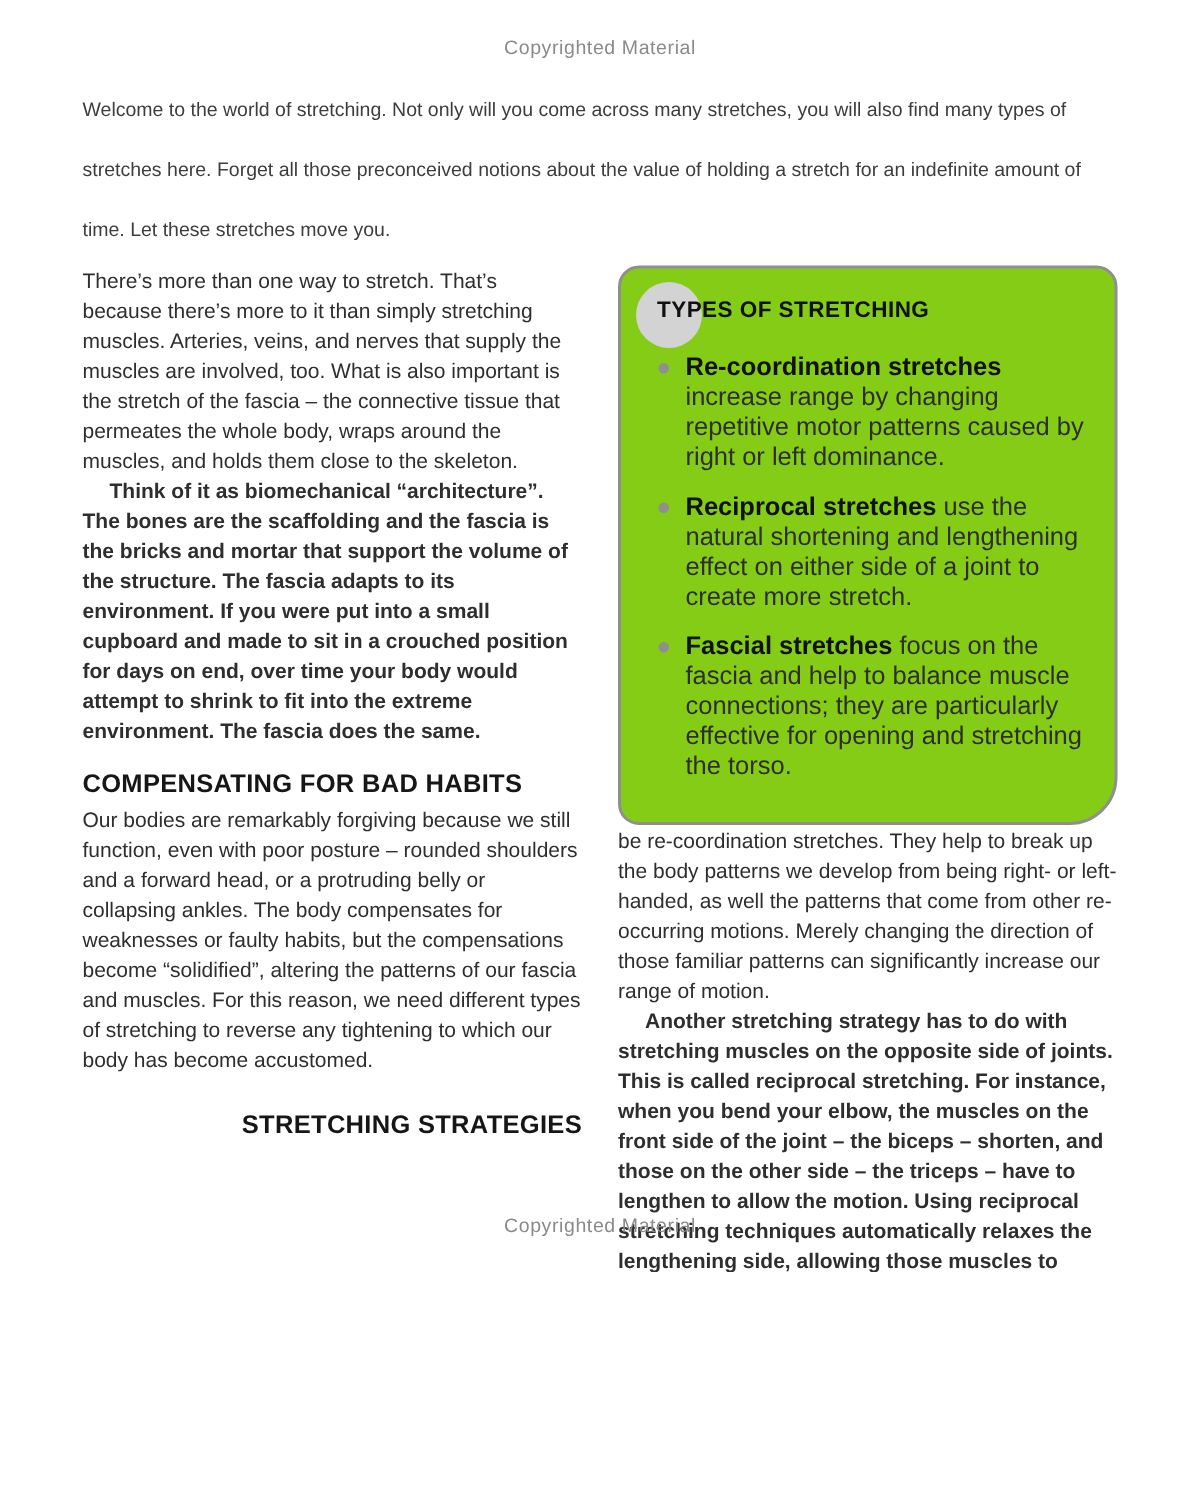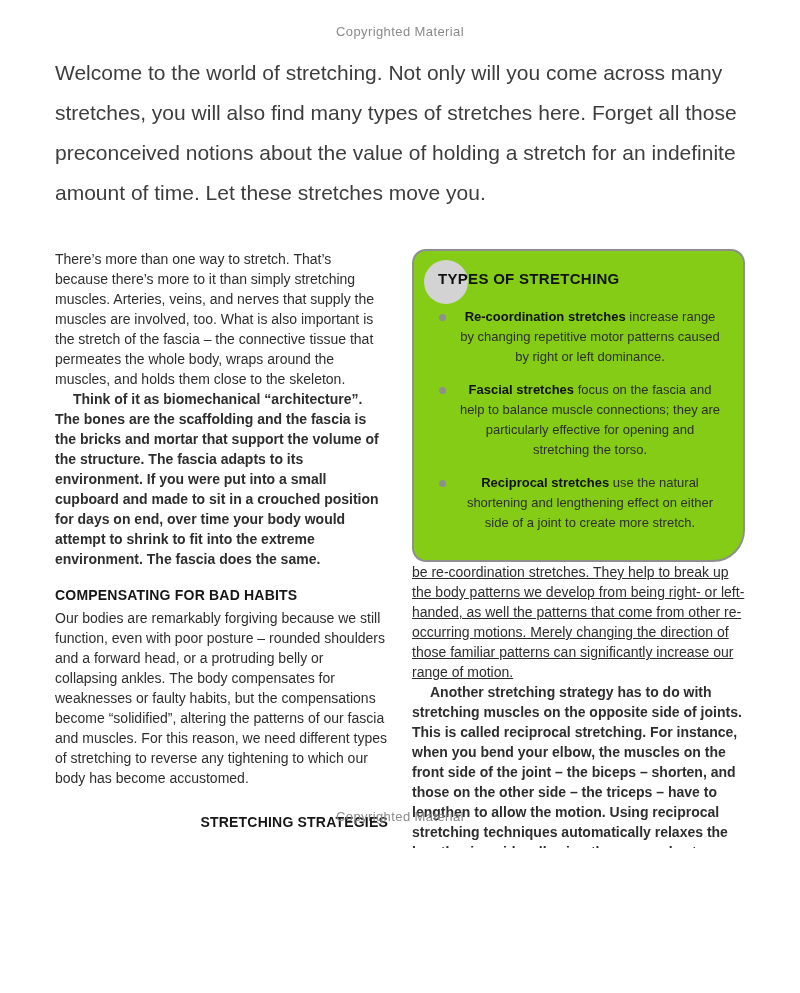--- a/index.html
+++ b/index.html
@@ -48,35 +48,35 @@
     font-size: 35px;
     line-height: 50px;
     font-weight: bold;
     letter-spacing: 2px;
     color: #767676;
     text-shadow: 0 1px 1px #c4c4c4;
   }
 
   .intro {
     margin-top: 14px;
-    font-size: 21px;
+    font-size: 13px;
     line-height: 40px;
     color: #3d3d3d;
   }
 
   .columns {
     display: flex;
     gap: 24px;
-    margin-top: 36px;
+    margin-top: 4px;
   }
   .col { flex: 1 1 0; font-size: 14px; line-height: 20px; color: #2e2e2e; }
   .col p { margin: 0; }
   .col p.indent { text-indent: 18px; font-weight: bold; }
   .col h3 {
-    font-size: 14px;
+    font-size: 17px;
     letter-spacing: 0.2px;
     color: #161616;
     margin: 16px 0 3px 0;
   }
   .col h3.gap-large { margin-top: 24px; text-align: right; }
 
   .box {
     position: relative;
     border: 2px solid #8f8f8f;
     border-radius: 14px 14px 32px 14px;
@@ -100,36 +100,35 @@
     letter-spacing: 0.3px;
   }
   .box ul {
     list-style: none;
     margin-top: 18px;
   }
   .box li {
     position: relative;
     padding-left: 19px;
     margin-bottom: 13px;
-    font-size: 13px;
+    font-size: 17px;
     line-height: 20px;
-    text-align: center;
   }
   .bullet-dot {
     position: absolute;
     left: 1px;
     top: 7px;
     width: 7px;
     height: 7px;
     border-radius: 50%;
     background: #8f8f8f;
   }
   .box li .b { font-weight: bold; color: #111111; }
 
-  .after-box { margin-top: 44px; text-decoration: underline; }
+  .after-box { margin-top: 44px; }
 </style>
 </head>
 <body>
 
 <div class="page">
 
   <div class="copyright top">Copyrighted Material</div>
 
 
   <p class="intro">Welcome to the world of stretching. Not only will you come across many stretches, you will also find many types of stretches here. Forget all those preconceived notions about the value of holding a stretch for an indefinite amount of time. Let these stretches move you.</p>
@@ -147,24 +146,24 @@
     <div class="col right">
 
       <div class="box">
         <span class="box-circle"></span>
         <h2>TYPES OF STRETCHING</h2>
         <ul>
           <li>
             <span class="bullet-dot"></span><span class="b">Re-coordination stretches</span><span> increase range by changing repetitive motor patterns caused by right or left dominance.</span>
           </li>
           <li>
-            <span class="bullet-dot"></span><span class="b">Fascial stretches</span><span> focus on the fascia and help to balance muscle connections; they are particularly effective for opening and stretching the torso.</span>
+            <span class="bullet-dot"></span><span class="b">Reciprocal stretches</span><span> use the natural shortening and lengthening effect on either side of a joint to create more stretch.</span>
           </li>
           <li>
-            <span class="bullet-dot"></span><span class="b">Reciprocal stretches</span><span> use the natural shortening and lengthening effect on either side of a joint to create more stretch.</span>
+            <span class="bullet-dot"></span><span class="b">Fascial stretches</span><span> focus on the fascia and help to balance muscle connections; they are particularly effective for opening and stretching the torso.</span>
           </li>
         </ul>
       </div>
 
       <p class="after-box">be re-coordination stretches. They help to break up the body patterns we develop from being right- or left-handed, as well the patterns that come from other re-occurring motions. Merely changing the direction of those familiar patterns can significantly increase our range of motion.</p>
       <p class="indent">Another stretching strategy has to do with stretching muscles on the opposite side of joints. This is called reciprocal stretching. For instance, when you bend your elbow, the muscles on the front side of the joint – the biceps – shorten, and those on the other side – the triceps – have to lengthen to allow the motion. Using reciprocal stretching techniques automatically relaxes the lengthening side, allowing those muscles to stretch.</p>
     </div>
 
   </div>
 

